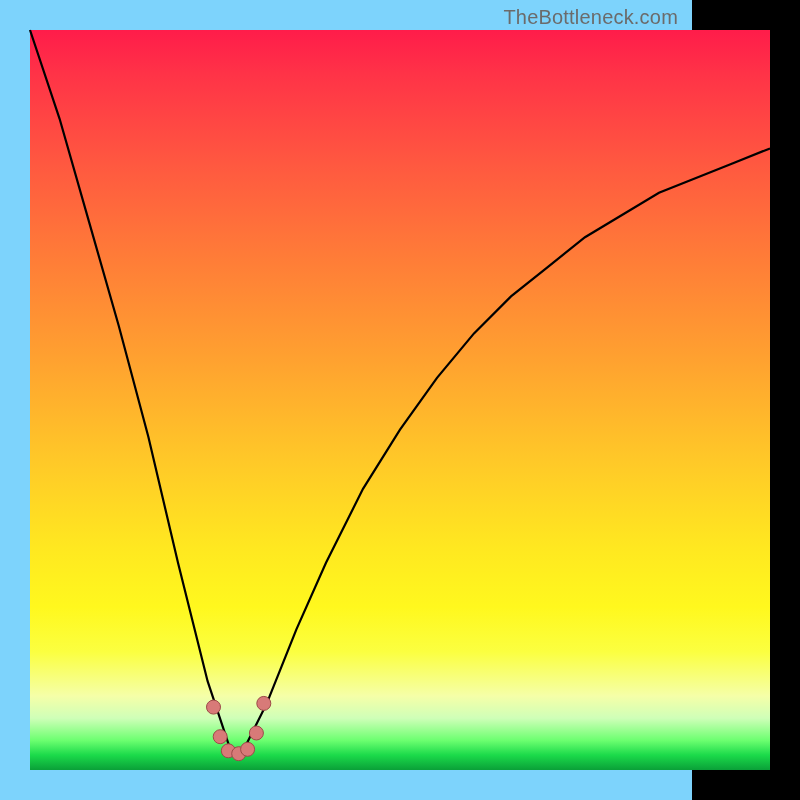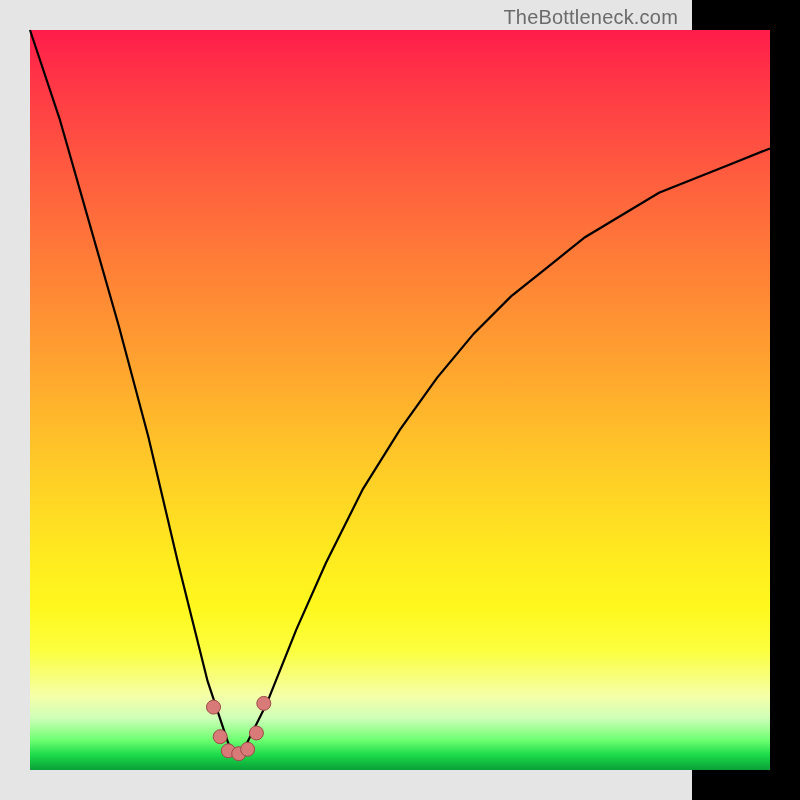--- a/index.html
+++ b/index.html
@@ -10,21 +10,21 @@
     background: #000;
     overflow: hidden;
     font-family: Arial, Helvetica, sans-serif;
   }
   .frame {
     position: absolute;
     left: 0;
     top: 0;
     width: 692px;
     height: 800px;
-    background: #e5e5e5;
+    background: #7dd3fc;
   }
   .plot {
     position: absolute;
     left: 30px;
     top: 30px;
     width: 740px;
     height: 740px;
     
     background: linear-gradient(to bottom,
       #ff1c4a 0%,

